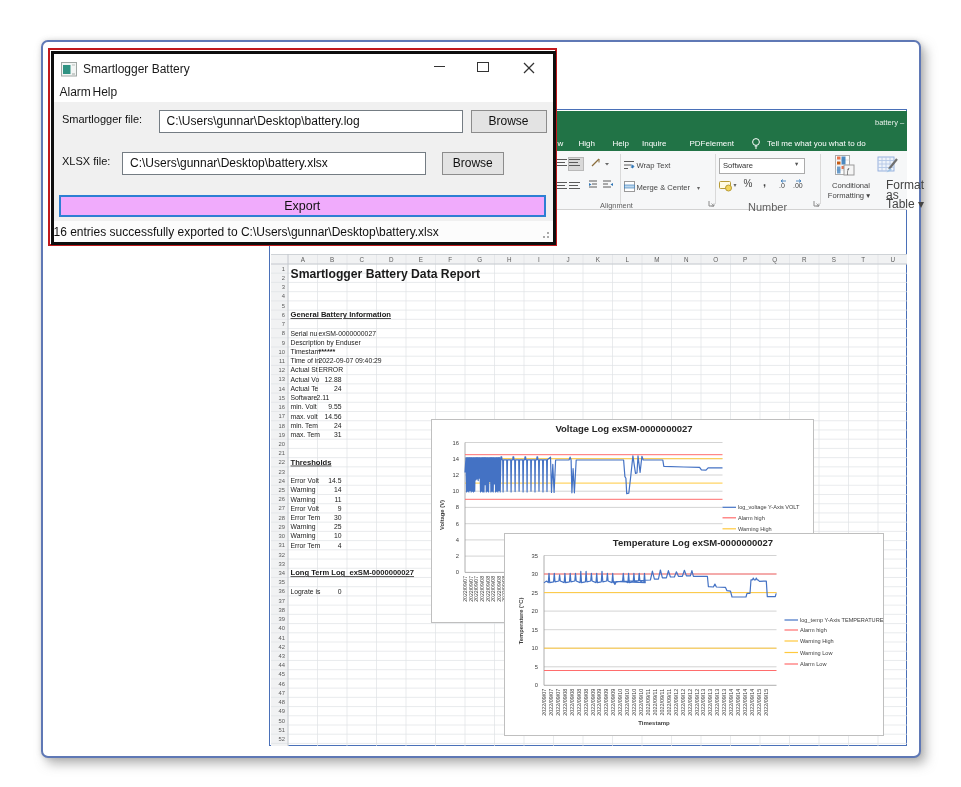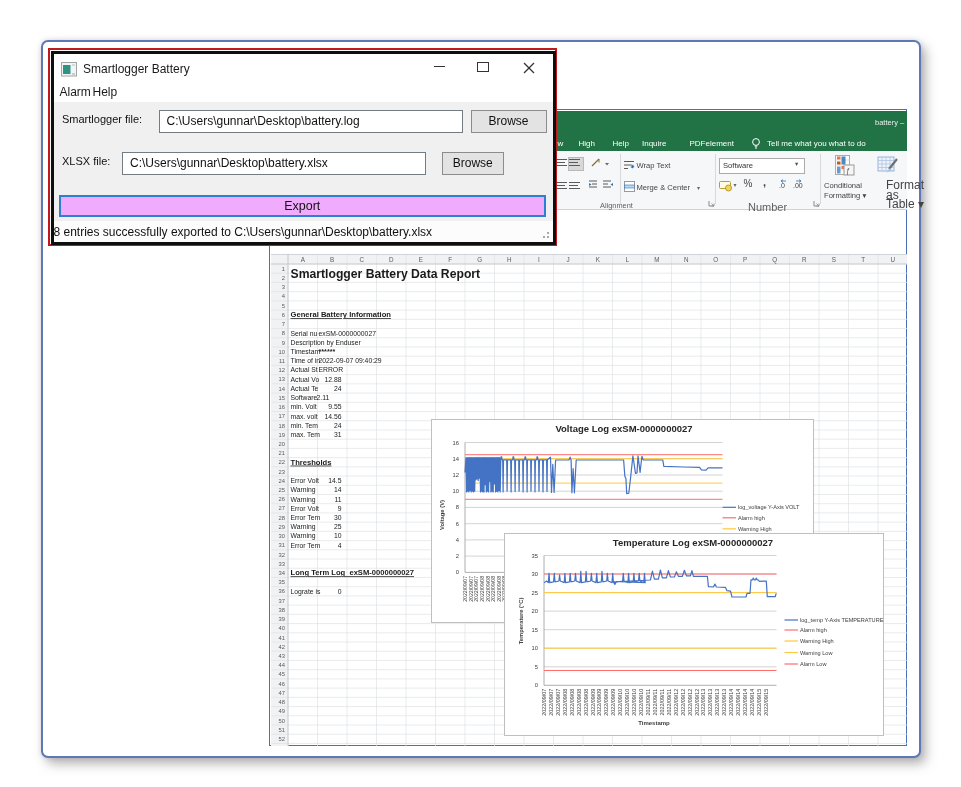--- a/index.html
+++ b/index.html
@@ -108,21 +108,21 @@
     <line x1="0.5" y1="10" x2="14.5" y2="10" stroke="#d9d9d9" stroke-width="0.7"></line>
     <line x1="0.5" y1="15" x2="14.5" y2="15" stroke="#d9d9d9" stroke-width="0.7"></line>
     <rect x="2" y="1.5" width="3.5" height="3" fill="#e8734a"></rect>
     <rect x="2" y="6.5" width="3.5" height="3" fill="#c55a11"></rect>
     <rect x="6.5" y="1.5" width="4" height="8" fill="#2e75b6" opacity="0.85"></rect>
     <rect x="6.5" y="11" width="4" height="3" fill="#e8734a"></rect>
     <rect x="2" y="11.5" width="3.5" height="7" fill="#2e75b6" opacity="0.7"></rect>
     <rect x="9" y="10" width="10" height="10" fill="#f5f5f5" stroke="#9a9a9a"></rect>
     <text x="11" y="17.5" font-size="6.5" font-style="italic" fill="#444">ƒ</text>
   </svg>
-<div class="abs" style="left:824px;top:181px;width:46px;text-align:left;font-size:7.6px;color:#444;line-height:9.5px">Conditional<br>Formatting ▾</div>
+<div class="abs" style="left:824px;top:181px;width:46px;text-align:right;font-size:7.6px;color:#444;line-height:9.5px">Conditional<br>Formatting ▾</div>
 <svg class="abs" style="left:877px;top:155px" width="23" height="21">
     <g stroke="#b4c7e7" stroke-width="0.9" fill="none">
       <rect x="1" y="2" width="16" height="14" fill="#eef3fa" stroke="#8faadc"></rect>
       <line x1="1" y1="5.5" x2="17" y2="5.5"></line>
       <line x1="1" y1="9" x2="17" y2="9"></line>
       <line x1="1" y1="12.5" x2="17" y2="12.5"></line>
       <line x1="5" y1="2" x2="5" y2="16"></line>
       <line x1="9" y1="2" x2="9" y2="16"></line>
       <line x1="13" y1="2" x2="13" y2="16"></line>
     </g>
@@ -465,19 +465,19 @@
 <div class="abs" style="left:62px;top:112.5px;font-size:11px;color:#111">Smartlogger file:</div>
 <div class="abs" style="left:158.5px;top:109.5px;width:302.5px;height:21.5px;background:#fff;border:1px solid #747c83"></div>
 <div class="abs" style="left:166.5px;top:114px;font-size:12px;color:#111">C:\Users\gunnar\Desktop\battery.log</div>
 <div class="abs" style="left:470.5px;top:109.5px;width:74px;height:21.5px;background:#e3e3e3;border:1px solid #8c8c8c;text-align:center;font-size:12px;color:#111;line-height:21px">Browse</div>
 <div class="abs" style="left:62px;top:155px;font-size:11px;color:#111">XLSX file:</div>
 <div class="abs" style="left:122px;top:151.5px;width:301.5px;height:21.5px;background:#fff;border:1px solid #747c83"></div>
 <div class="abs" style="left:130px;top:156px;font-size:12px;color:#111">C:\Users\gunnar\Desktop\battery.xlsx</div>
 <div class="abs" style="left:441.5px;top:151.5px;width:60.5px;height:21.5px;background:#e3e3e3;border:1px solid #8c8c8c;text-align:center;font-size:12px;color:#111;line-height:21px">Browse</div>
 <div class="abs" style="left:58.5px;top:194.5px;width:483.5px;height:18px;background:#f0abfc;border:2px solid #2d7fd3;text-align:center;font-size:12.5px;color:#111;line-height:18px">Export</div>
 <div class="abs" style="left:53.5px;top:220.5px;width:499px;height:21px;background:#fcfcfc"></div>
-<div class="abs" style="left:53.5px;top:224.5px;font-size:12px;color:#111">8 entries successfully exported to C:\Users\gunnar\Desktop\battery.xlsx</div>
+<div class="abs" style="left:53.5px;top:224.5px;font-size:12px;color:#111">16 entries successfully exported to C:\Users\gunnar\Desktop\battery.xlsx</div>
 <svg class="abs" style="left:540px;top:229px" width="10" height="10">
     <g fill="#a9a9a9">
       <rect x="7" y="7" width="2" height="2"></rect>
       <rect x="7" y="3" width="2" height="2"></rect>
       <rect x="3" y="7" width="2" height="2"></rect>
     </g>
   </svg>
 </body></html>

